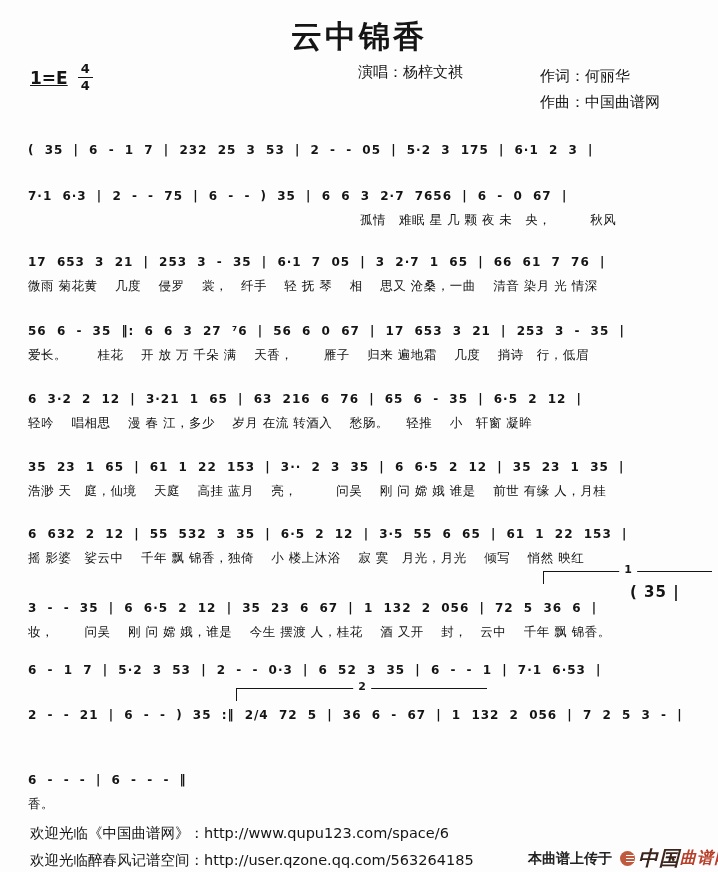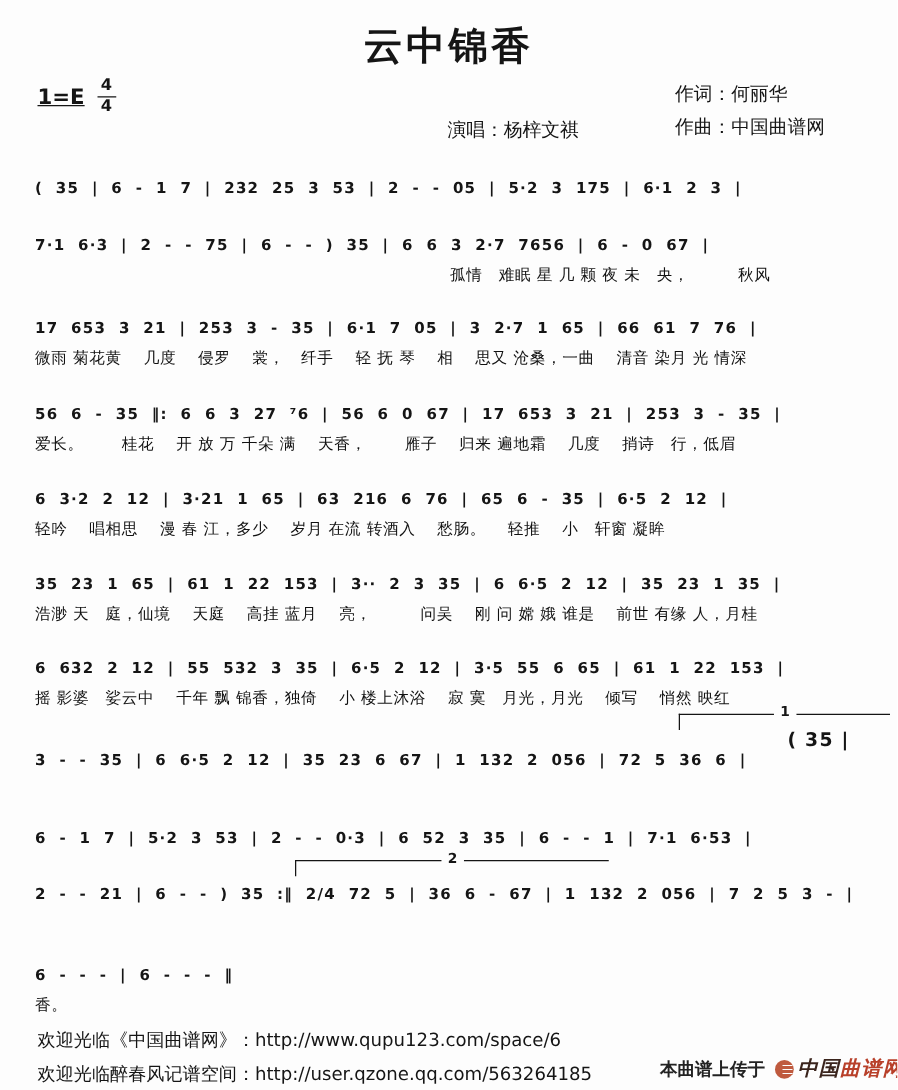--- a/index.html
+++ b/index.html
@@ -13,21 +13,21 @@
   }
   .title{
     position:absolute;top:16px;left:0;width:100%;
     text-align:center;font-size:31px;font-weight:bold;letter-spacing:3px;
   }
   .keysig{position:absolute;left:30px;top:62px;font-size:17px;font-weight:bold;}
   .keysig .klabel{display:inline-block;vertical-align:middle;text-decoration:underline;}
   .fraction{display:inline-block;vertical-align:middle;margin-left:10px;text-align:center;line-height:14px;font-size:13px;}
   .fraction .num{display:block;border-bottom:1.5px solid #151515;padding:0 3px 1px;}
   .fraction .den{display:block;padding-top:1px;}
-  .singer{position:absolute;left:358px;top:63px;font-size:15px;margin-top:32px;}
+  .singer{position:absolute;left:358px;top:63px;font-size:15px;}
   .credits{position:absolute;left:540px;top:63px;font-size:15px;line-height:26px;}
   .credits div{white-space:nowrap;font-family:Liberation Serif, serif;}
 
   .system{position:absolute;left:28px;width:668px;}
   .notes{
     font-weight:bold;font-size:12px;letter-spacing:1px;word-spacing:5px;
     white-space:pre;line-height:20px;
   }
   .lyrics{
     font-size:12.5px;letter-spacing:.5px;white-space:pre;line-height:16px;margin-top:6px;color:#111;
@@ -56,21 +56,21 @@
   .upload .ulabel{font-weight:bold;color:#222;}
   .logo{display:inline-flex;align-items:center;margin-left:8px;}
   .logo-icon{
     position:relative;display:inline-block;width:15px;height:15px;border-radius:50%;
     background:#bf5a3e;margin-right:3px;
   }
   .logo-icon::after{
     content:"";position:absolute;right:1px;top:4px;width:8px;height:8px;
     background:repeating-linear-gradient(#fdfdfd 0 1px,#bf5a3e 1px 3px);
   }
-  .logo-cn{font-weight:bold;font-style:italic;font-size:16px;color:#3a241c;letter-spacing:1px;}
+  .logo-cn{font-weight:bold;font-style:italic;font-size:20px;color:#3a241c;letter-spacing:1px;}
   .logo-qupu{font-weight:bold;font-style:italic;font-size:16px;color:#b8402a;letter-spacing:1px;}
 </style>
 </head>
 <body>
 
 <div class="page">
 
   <div class="title">云中锦香</div>
 
   <div class="keysig">
@@ -107,20 +107,21 @@
   <div class="system" id="sys6">
     <div class="notes">35 23 1 65 | 61 1 22 153 | 3·· 2 3 35 | 6 6·5 2 12 | 35 23 1 35 |</div>
     <div class="lyrics">浩渺 天　庭，仙境　 天庭　 高挂 蓝月　 亮，　　　问吴　 刚 问 嫦 娥 谁是　 前世 有缘 人，月桂</div>
   </div>
   <div class="system" id="sys7">
     <div class="notes">6 632 2 12 | 55 532 3 35 | 6·5 2 12 | 3·5 55 6 65 | 61 1 22 153 |</div>
     <div class="lyrics">摇 影婆　娑云中　 千年 飘 锦香，独倚　 小 楼上沐浴　 寂 寞　月光，月光　 倾写　 悄然 映红</div>
   </div>
   <div class="system" id="sys8">
     <div class="notes">3 - - 35 | 6 6·5 2 12 | 35 23 6 67 | 1 132 2 056 | 72 5 36 6 |</div>
+    <div class="lyrics">妆，　　 问吴　 刚 问 嫦 娥，谁是　 今生 摆渡 人，桂花　 酒 又开　 封，　云中　 千年 飘 锦香。</div>
   </div>
   <div class="system" id="sys9">
     <div class="notes">6 - 1 7 | 5·2 3 53 | 2 - - 0·3 | 6 52 3 35 | 6 - - 1 | 7·1 6·53 |</div>
 
   </div>
   <div class="system" id="sys10">
     <div class="notes">2 - - 21 | 6 - - ) 35 :‖ 2/4 72 5 | 36 6 - 67 | 1 132 2 056 | 7 2 5 3 - |</div>
   </div>
   <div class="system" id="sys11">
     <div class="notes">6 - - - | 6 - - - ‖</div>

